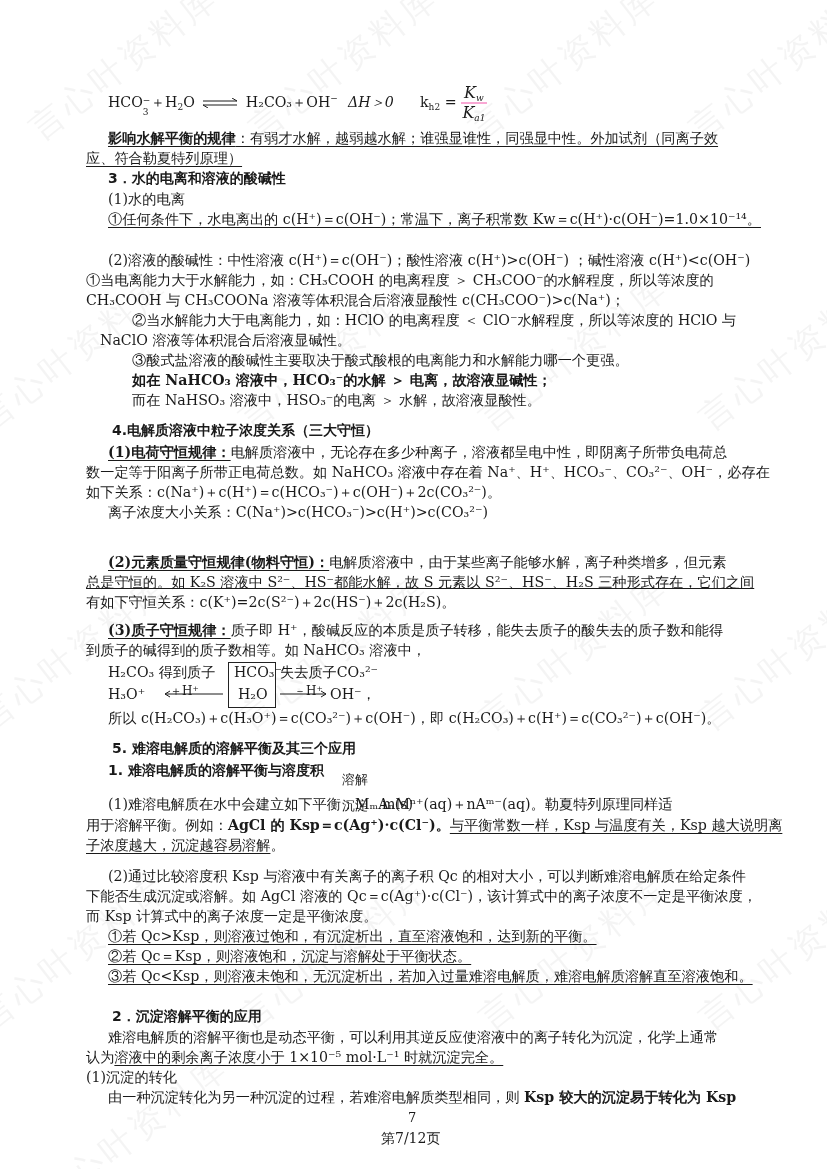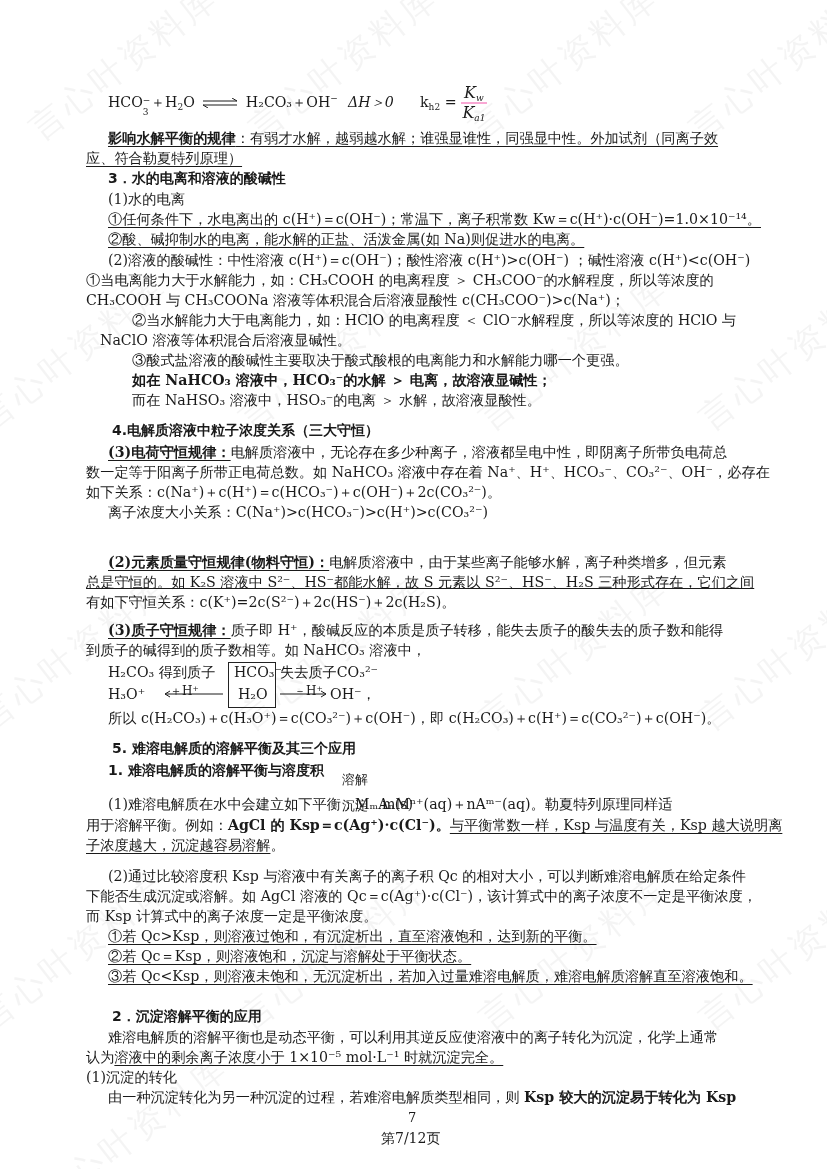--- a/index.html
+++ b/index.html
@@ -68,33 +68,32 @@
   </div>
 
   <div class="ln" style="left:108px;top:128px;">
     <span class="b u">影响水解平衡的规律</span><span class="u">：有弱才水解，越弱越水解；谁强显谁性，同强显中性。外加试剂（同离子效</span>
   </div>
   <div class="ln u" style="left:86px;top:148px;">应、符合勒夏特列原理）</div>
 
   <div class="ln h" style="left:108px;top:168px;">3．水的电离和溶液的酸碱性</div>
   <div class="ln" style="left:108px;top:189px;">(1)水的电离</div>
   <div class="ln u" style="left:108px;top:209px;">①任何条件下，水电离出的 c(H⁺)＝c(OH⁻)；常温下，离子积常数 Kw＝c(H⁺)·c(OH⁻)=1.0×10⁻¹⁴。</div>
-  <div class="ln u" style="left:108px;top:229px;">②酸、碱抑制水的电离，能水解的正盐、活泼金属(如 Na)则促进水的电离。</div>
   <div class="ln" style="left:108px;top:250px;">(2)溶液的酸碱性：中性溶液 c(H⁺)＝c(OH⁻)；酸性溶液 c(H⁺)&gt;c(OH⁻) ；碱性溶液 c(H⁺)&lt;c(OH⁻)</div>
   <div class="ln" style="left:86px;top:290px;">CH₃COOH 与 CH₃COONa 溶液等体积混合后溶液显酸性 c(CH₃COO⁻)&gt;c(Na⁺)；</div>
   <div class="ln" style="left:86px;top:270px;">①当电离能力大于水解能力，如：CH₃COOH 的电离程度 ＞ CH₃COO⁻的水解程度，所以等浓度的</div>
   <div class="ln" style="left:132px;top:310px;">②当水解能力大于电离能力，如：HClO 的电离程度 ＜ ClO⁻水解程度，所以等浓度的 HClO 与</div>
   <div class="ln" style="left:100px;top:330px;">NaClO 溶液等体积混合后溶液显碱性。</div>
   <div class="ln" style="left:132px;top:350px;">③酸式盐溶液的酸碱性主要取决于酸式酸根的电离能力和水解能力哪一个更强。</div>
   <div class="ln b" style="left:132px;top:370px;">如在 NaHCO₃ 溶液中，HCO₃⁻的水解 ＞ 电离，故溶液显碱性；</div>
   <div class="ln" style="left:132px;top:390px;">而在 NaHSO₃ 溶液中，HSO₃⁻的电离 ＞ 水解，故溶液显酸性。</div>
 
   <div class="ln h" style="left:112px;top:420px;">4.电解质溶液中粒子浓度关系（三大守恒）</div>
   <div class="ln" style="left:108px;top:442px;">
-    <span class="b u">(3)电荷守恒规律：</span><span>电解质溶液中，无论存在多少种离子，溶液都呈电中性，即阴离子所带负电荷总</span>
+    <span class="b u">(1)电荷守恒规律：</span><span>电解质溶液中，无论存在多少种离子，溶液都呈电中性，即阴离子所带负电荷总</span>
   </div>
   <div class="ln" style="left:86px;top:462px;">数一定等于阳离子所带正电荷总数。如 NaHCO₃ 溶液中存在着 Na⁺、H⁺、HCO₃⁻、CO₃²⁻、OH⁻，必存在</div>
   <div class="ln" style="left:86px;top:482px;">如下关系：c(Na⁺)＋c(H⁺)＝c(HCO₃⁻)＋c(OH⁻)＋2c(CO₃²⁻)。</div>
   <div class="ln" style="left:108px;top:502px;">离子浓度大小关系：C(Na⁺)&gt;c(HCO₃⁻)&gt;c(H⁺)&gt;c(CO₃²⁻)</div>
 
   <div class="ln" style="left:108px;top:552px;">
     <span class="b u">(2)元素质量守恒规律(物料守恒)：</span><span>电解质溶液中，由于某些离子能够水解，离子种类增多，但元素</span>
   </div>
   <div class="ln" style="left:86px;top:572px;text-decoration:underline;">总是守恒的。如 K₂S 溶液中 S²⁻、HS⁻都能水解，故 S 元素以 S²⁻、HS⁻、H₂S 三种形式存在，它们之间</div>
   <div class="ln" style="left:86px;top:592px;">有如下守恒关系：c(K⁺)=2c(S²⁻)＋2c(HS⁻)＋2c(H₂S)。</div>

